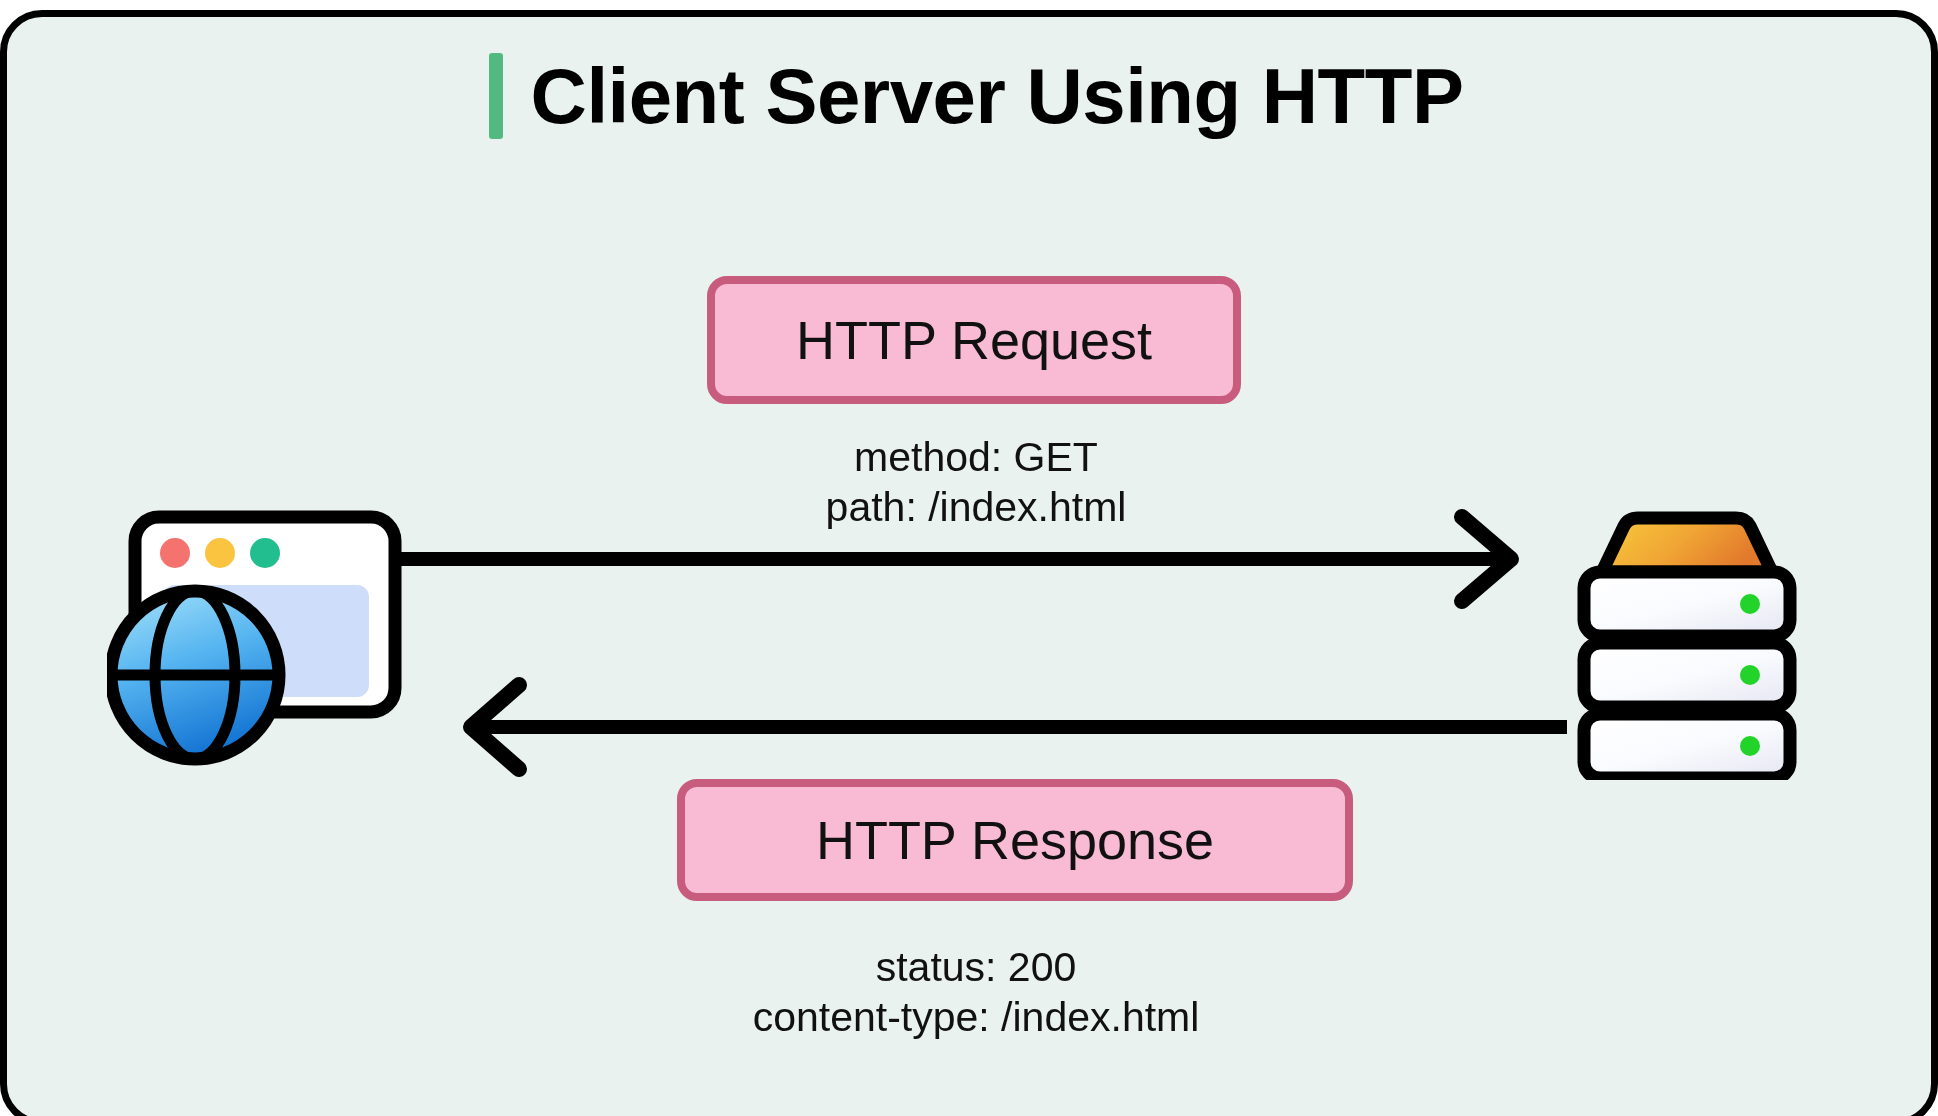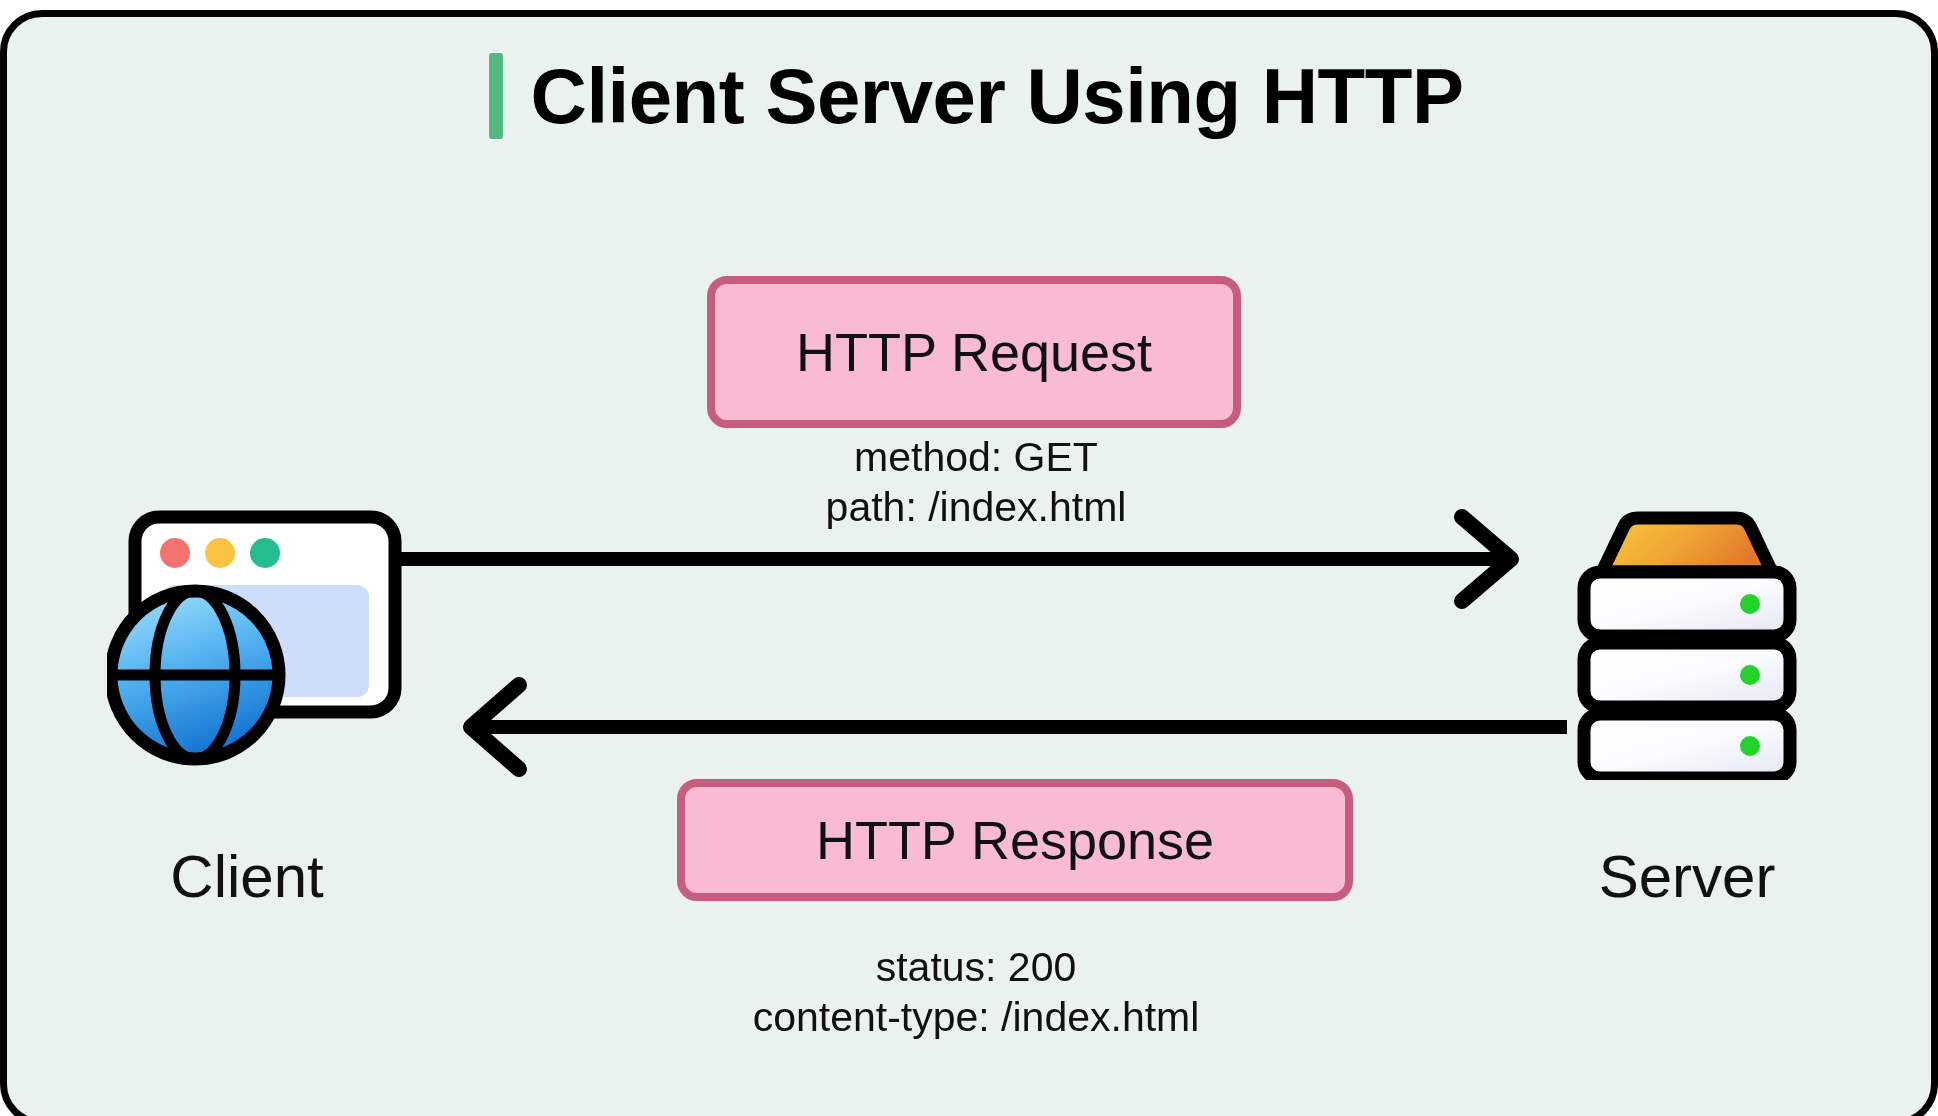--- a/index.html
+++ b/index.html
@@ -64,21 +64,21 @@
     align-items: center;
     justify-content: center;
     color: #111111;
     font-size: 54px;
     white-space: nowrap;
   }
   #pill-request {
     left: 700px;
     top: 259px;
     width: 534px;
-    height: 152px;
+    height: 128px;
   }
   #pill-response {
     left: 670px;
     top: 762px;
     width: 676px;
     height: 122px;
   }
 
   
   .meta {
@@ -226,16 +226,14 @@
     <rect x="22" y="62" width="206" height="64" rx="16" ry="16" fill="url(#tierGrad)" stroke="#000000" stroke-width="13"></rect>
     <circle cx="188" cy="94" r="10" fill="#22D32A"></circle>
 
     <rect x="22" y="133" width="206" height="64" rx="16" ry="16" fill="url(#tierGrad)" stroke="#000000" stroke-width="13"></rect>
     <circle cx="188" cy="165" r="10" fill="#22D32A"></circle>
 
     <rect x="22" y="204" width="206" height="64" rx="16" ry="16" fill="url(#tierGrad)" stroke="#000000" stroke-width="13"></rect>
     <circle cx="188" cy="236" r="10" fill="#22D32A"></circle>
   </svg>
 
-  <div class="endpoint-label" id="label-client">Client</div>
-  <div class="endpoint-label" id="label-server">Server</div>
 
 </div>
 
 </body></html>

